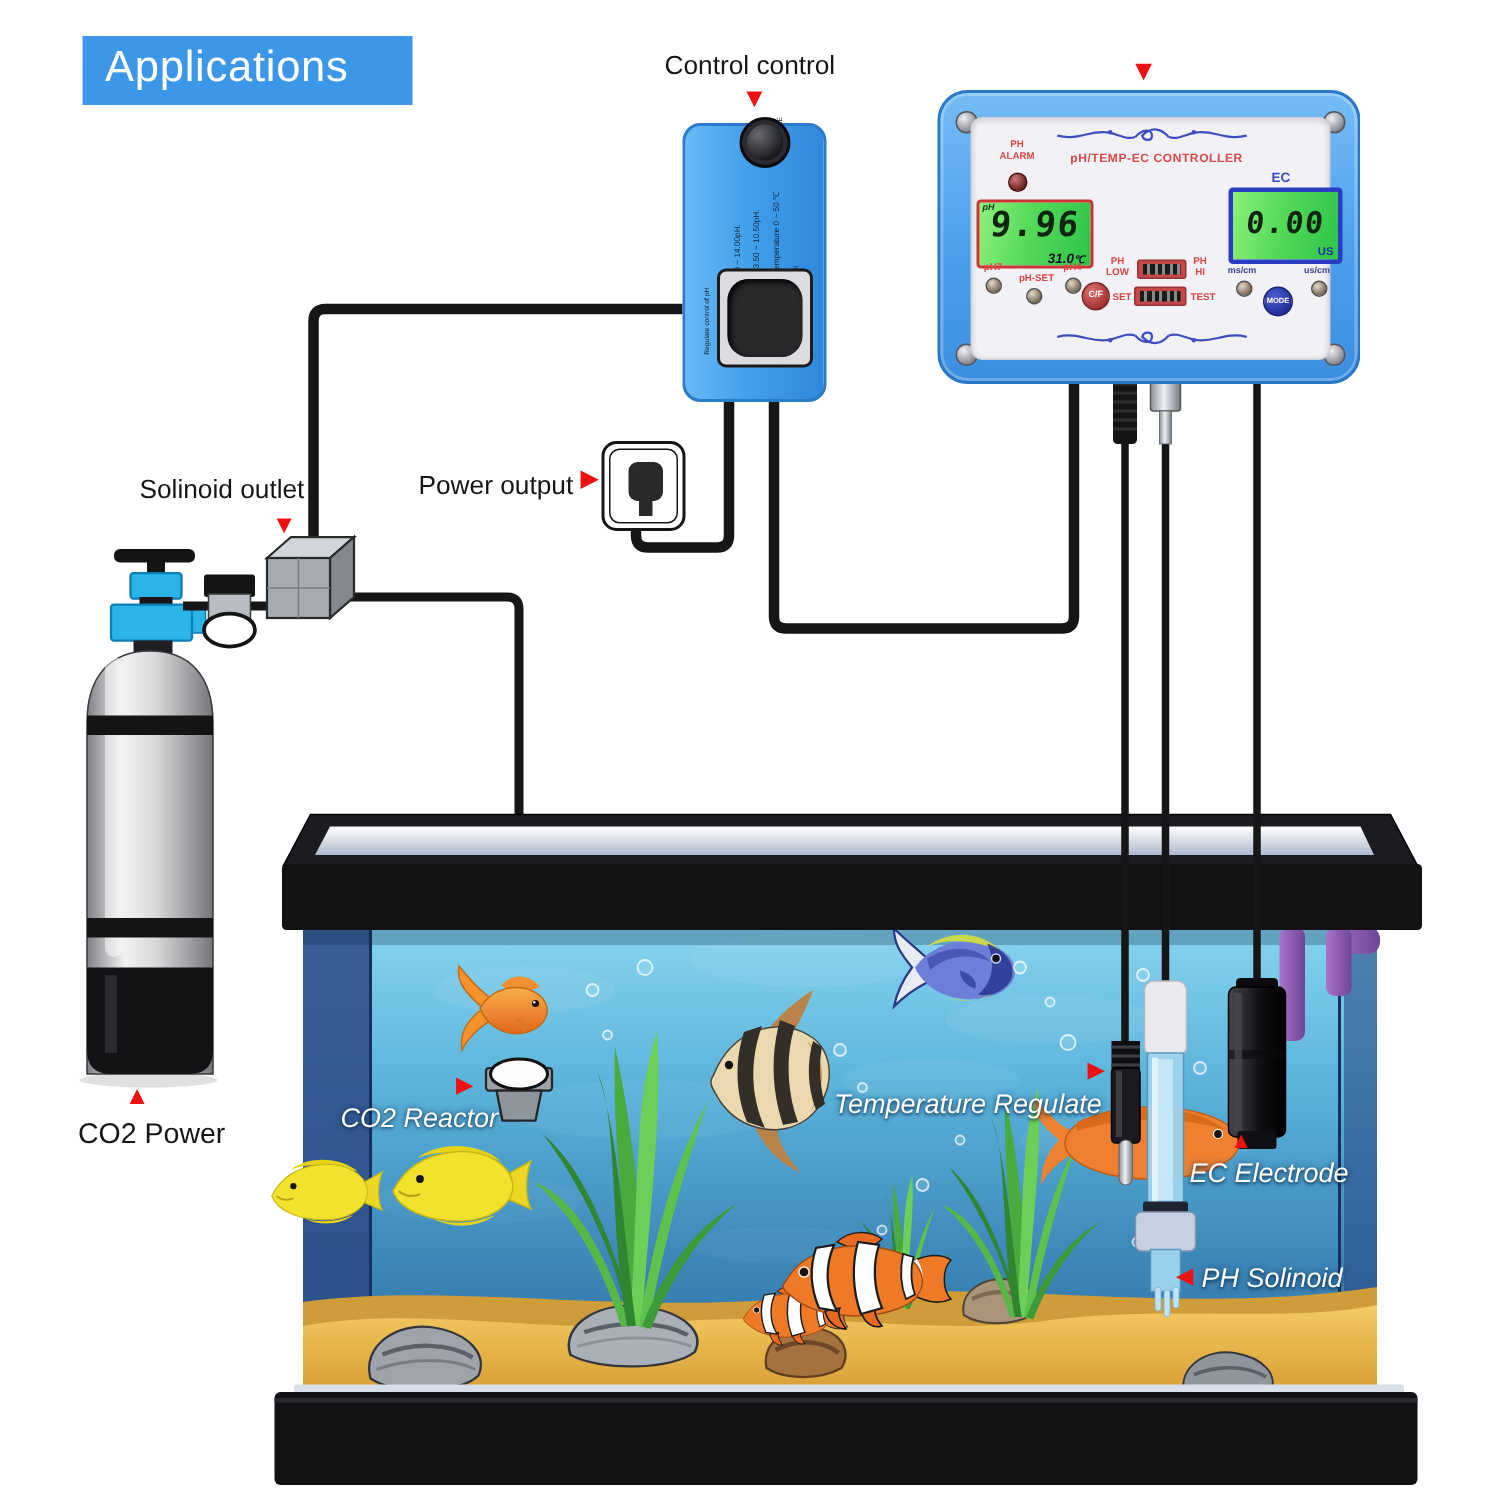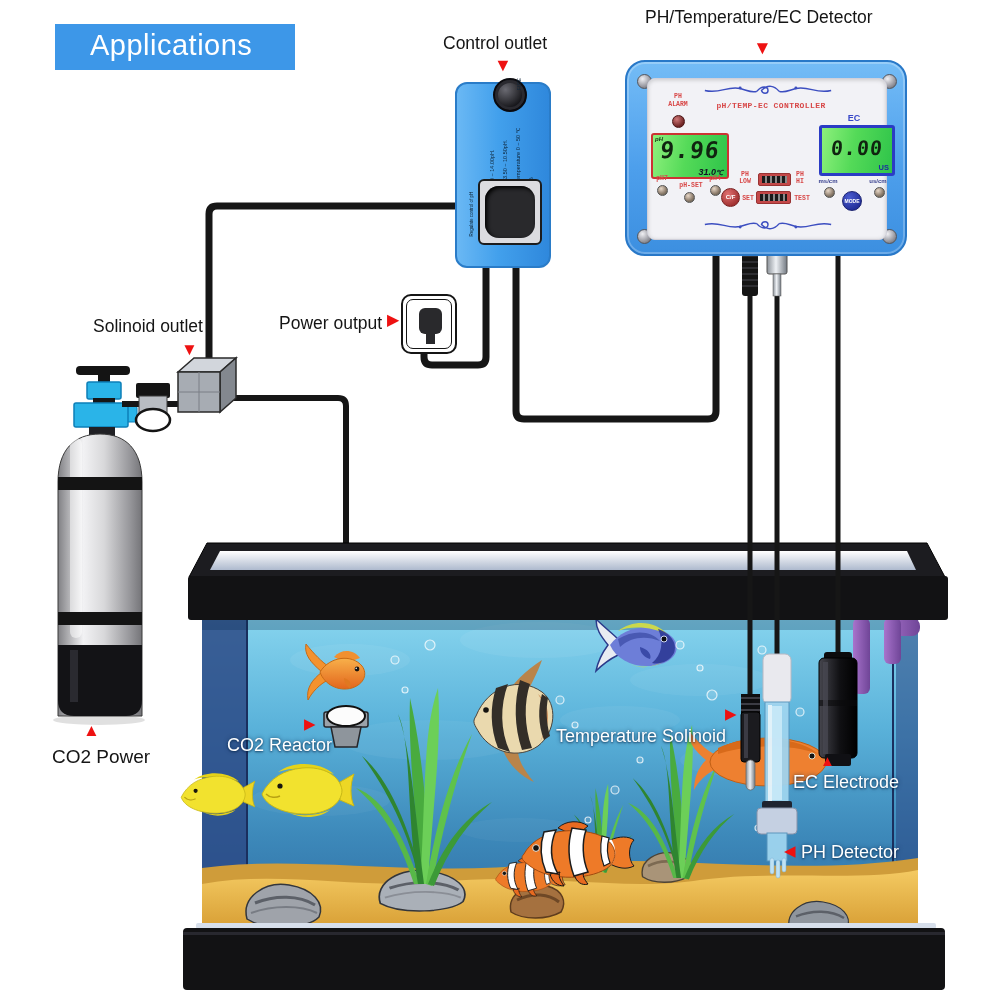--- a/index.html
+++ b/index.html
@@ -1,24 +1,24 @@
 <!DOCTYPE html>
 <html><head>
 <meta charset="utf-8">
 <style>
   html,body{margin:0;padding:0;background:#fff;}
   .stage{position:relative;width:1001px;height:1001px;background:#fff;overflow:hidden;
          font-family:"Liberation Sans",sans-serif;}
   .abs{position:absolute;}
   .label{position:absolute;font-size:17.5px;color:#151515;white-space:nowrap;}
   .wlabel{position:absolute;font-size:18px;color:#fff;white-space:nowrap;
-          text-shadow:0 0 4px rgba(0,40,80,.7),0 1px 2px rgba(0,30,60,.6);}
+          text-shadow:0 0 4px rgba(0,40,80,.7),0 1px 2px rgba(0,30,60,.6);font-style:italic;}
   .tri{position:absolute;color:#ee1111;font-size:16px;line-height:1;}
   
-  .app-header{position:absolute;left:55px;top:24px;width:220px;height:46px;background:#3d97e8;padding-left:20px;}
+  .app-header{position:absolute;left:55px;top:24px;width:220px;height:46px;background:#3d97e8;}
   .app-header span{display:block;padding:5px 0 0 15px;font-size:29px;color:#fff;letter-spacing:.5px;}
   
   .cbox{position:absolute;left:455px;top:82px;width:92px;height:182px;
         background:linear-gradient(90deg,#6ab8f4 0%,#42a0ec 45%,#2f88dc 100%);
         border:2px solid #2a7cc8;border-radius:12px;}
   .fuse-knob{position:absolute;left:36px;top:-6px;width:30px;height:30px;border-radius:50%;
         background:radial-gradient(circle at 35% 32%,#6a6a72,#17171b 65%);
         border:2px solid #0a0a0e;box-shadow:inset 0 0 0 3px #2a2a30;}
   .fuse-lbl{position:absolute;left:60px;top:6px;width:30px;font-size:4.5px;color:#10263a;
         transform:rotate(-90deg);transform-origin:0 0;}
@@ -32,21 +32,21 @@
         transform:rotate(-90deg);white-space:nowrap;}
   
   .ctrl{position:absolute;left:625px;top:60px;width:278px;height:192px;
         background:linear-gradient(180deg,#74bcf6 0%,#4d9fec 55%,#3c8fe0 100%);
         border:2px solid #2878c8;border-radius:20px;box-shadow:inset 0 0 0 2px rgba(255,255,255,.25);}
   .screw{position:absolute;width:13px;height:13px;border-radius:50%;
         background:radial-gradient(circle at 35% 30%,#f0f0f4,#8a8a92 70%,#5a5a60);border:1px solid #55565c;}
   .panel{position:absolute;left:20px;top:16px;width:238px;height:160px;background:#f2f2f6;
         border:1px solid #d0d0da;border-radius:8px;box-shadow:inset 0 1px 4px rgba(0,0,0,.18);}
   .flourish{position:absolute;left:50px;width:140px;height:13px;}
-  .red-s{color:#d84848;font-weight:bold;font-family:Liberation Mono, monospace;}
+  .red-s{color:#d84848;font-weight:bold;}
   .alarm-lbl{position:absolute;left:8px;top:14px;width:44px;font-size:6.5px;line-height:8px;text-align:center;}
   .led{position:absolute;left:24px;top:36px;width:11px;height:11px;border-radius:50%;
         background:radial-gradient(circle at 35% 30%,#d07878,#6e2424 70%);border:1px solid #4a1414;}
   .ptitle{position:absolute;left:58px;top:22px;width:130px;font-size:8px;letter-spacing:.4px;text-align:center;}
   .lcd{position:absolute;background:linear-gradient(100deg,#8df07c 0%,#54da58 45%,#2fc44a 100%);}
   .ph-lcd{left:3px;top:54px;width:74px;height:42px;border:2.5px solid #cc3333;border-radius:3px;}
   .ec-lcd{left:171px;top:46px;width:70px;height:45px;border:3px solid #2b3cc4;border-radius:3px;}
   .lcd-val{position:absolute;width:100%;text-align:center;font-family:"DejaVu Sans Mono",monospace;
         font-weight:bold;color:#102410;transform:skewX(-6deg);letter-spacing:1px;}
   .lcd-unit{position:absolute;left:2px;top:1px;font-size:6px;font-style:italic;font-weight:bold;color:#123312;}
@@ -491,40 +491,39 @@
   </div>
 </div>
 
 <div class="outlet">
   <div class="outlet-in">
     <div class="plug"></div>
     <div class="plug-neck"></div>
   </div>
 </div>
 
-<div class="label" style="left:443px;top:33px">Control outlet</div>
+<div class="label" style="left:443px;top:33px">Control control</div>
 <span class="tri" style="left:494px;top:56px;font-size:18px">▼</span>
 
-<div class="label" style="left:645px;top:7px">PH/Temperature/EC Detector</div>
 <span class="tri" style="left:753px;top:38px;font-size:19px">▼</span>
 
 <div class="label" style="left:279px;top:313px">Power output</div>
 <span class="tri" style="left:387px;top:312px">▶</span>
 
 <div class="label" style="left:93px;top:316px">Solinoid outlet</div>
 <span class="tri" style="left:181px;top:341px;font-size:17px">▼</span>
 
 <span class="tri" style="left:83px;top:722px;font-size:17px">▲</span>
 <div class="label" style="left:52px;top:746px;font-size:19px">CO2 Power</div>
 
 <span class="tri" style="left:304px;top:716px;font-size:15px">▶</span>
 <div class="wlabel" style="left:227px;top:735px">CO2 Reactor</div>
 
 <span class="tri" style="left:725px;top:706px;font-size:15px">▶</span>
-<div class="wlabel" style="left:556px;top:726px">Temperature Solinoid</div>
+<div class="wlabel" style="left:556px;top:726px">Temperature Regulate</div>
 
 <span class="tri" style="left:820px;top:753px;font-size:15px">▲</span>
 <div class="wlabel" style="left:793px;top:772px">EC Electrode</div>
 
 <span class="tri" style="left:784px;top:843px;font-size:15px">◀</span>
-<div class="wlabel" style="left:801px;top:842px">PH Detector</div>
+<div class="wlabel" style="left:801px;top:842px">PH Solinoid</div>
 
 </div>
 
 </body></html>

